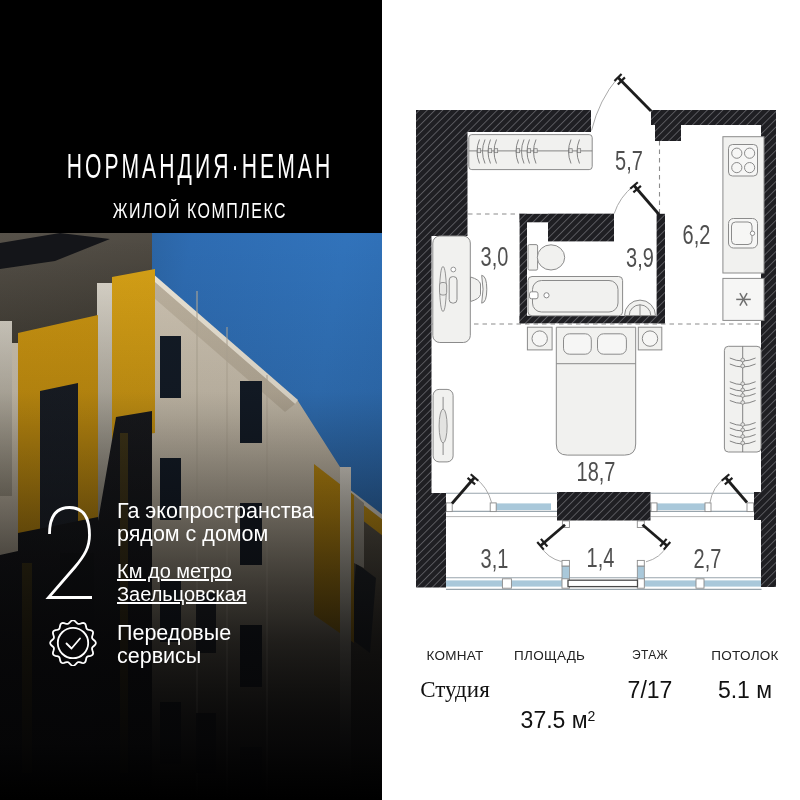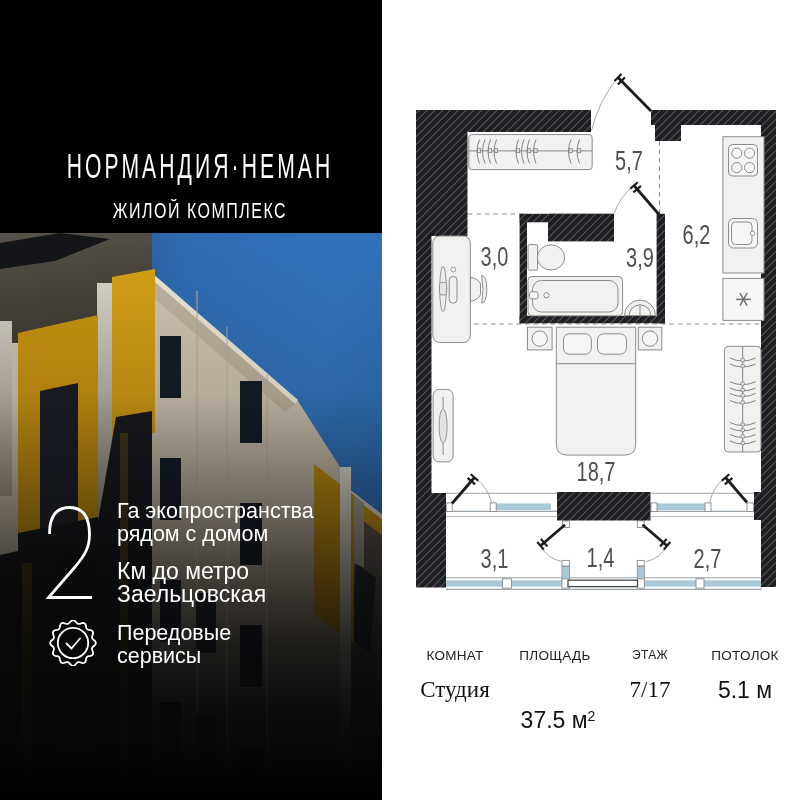--- a/index.html
+++ b/index.html
@@ -98,21 +98,21 @@
 
     <div class="abs" style="left:0;top:233px;width:382px;height:567px;
          background:linear-gradient(180deg, rgba(5,5,6,0) 0%, rgba(5,5,6,0.1) 28%, rgba(5,5,6,0.45) 50%, rgba(5,5,6,0.78) 72%, rgba(5,5,6,0.95) 90%, #000 100%);"></div>
 
     <svg class="abs" style="left:44px;top:503px;" width="54" height="100" viewBox="0 0 54 100">
       <path d="M 5.5 31 C 5.5 13 13 4.5 25.5 4.5 C 38 4.5 45.5 13 45.5 32 C 45.5 44 41 52 31 64 L 4.5 94.5 L 48 94.5" fill="none" stroke="#fff" stroke-width="2.8"></path>
     </svg>
 
     <div class="abs" style="left:117px;top:500px;width:260px;color:#fff;font-size:21.5px;line-height:23px;">Га экопространства<br>рядом с домом</div>
 
-    <div class="abs" style="left:117px;top:560px;width:260px;color:#fff;font-size:23px;line-height:23px;">Км до метро<br>Заельцовская</div>
+    <div class="abs" style="left:117px;top:560px;width:260px;color:#fff;font-size:20px;line-height:23px;text-decoration:underline;">Км до метро<br>Заельцовская</div>
 
     <svg class="abs" style="left:49px;top:620px;" width="48" height="46" viewBox="0 0 48 46">
       <path fill="none" stroke="#fff" stroke-width="1.8" d="M 24.00 0.15 L 25.18 0.48 L 26.28 1.34 L 27.26 2.44 L 28.17 3.39 L 29.11 3.92 L 30.19 3.94 L 31.46 3.56 L 32.86 3.10 L 34.24 2.90 L 35.42 3.21 L 36.28 4.08 L 36.80 5.38 L 37.10 6.82 L 37.41 8.10 L 37.97 9.03 L 38.90 9.59 L 40.18 9.90 L 41.62 10.20 L 42.92 10.72 L 43.79 11.57 L 44.10 12.76 L 43.90 14.14 L 43.44 15.54 L 43.06 16.81 L 43.08 17.89 L 43.61 18.83 L 44.56 19.74 L 45.66 20.72 L 46.52 21.82 L 46.85 23.00 L 46.52 24.18 L 45.66 25.28 L 44.56 26.26 L 43.61 27.17 L 43.08 28.11 L 43.06 29.19 L 43.44 30.46 L 43.90 31.86 L 44.10 33.24 L 43.79 34.42 L 42.92 35.28 L 41.62 35.80 L 40.18 36.10 L 38.90 36.41 L 37.97 36.97 L 37.41 37.90 L 37.10 39.18 L 36.80 40.62 L 36.28 41.92 L 35.42 42.79 L 34.24 43.10 L 32.86 42.90 L 31.46 42.44 L 30.19 42.06 L 29.11 42.08 L 28.17 42.61 L 27.26 43.56 L 26.28 44.66 L 25.18 45.52 L 24.00 45.85 L 22.82 45.52 L 21.72 44.66 L 20.74 43.56 L 19.83 42.61 L 18.89 42.08 L 17.81 42.06 L 16.54 42.44 L 15.14 42.90 L 13.76 43.10 L 12.58 42.79 L 11.72 41.92 L 11.20 40.62 L 10.90 39.18 L 10.59 37.90 L 10.03 36.97 L 9.10 36.41 L 7.82 36.10 L 6.38 35.80 L 5.08 35.28 L 4.21 34.43 L 3.90 33.24 L 4.10 31.86 L 4.56 30.46 L 4.94 29.19 L 4.92 28.11 L 4.39 27.17 L 3.44 26.26 L 2.34 25.28 L 1.48 24.18 L 1.15 23.00 L 1.48 21.82 L 2.34 20.72 L 3.44 19.74 L 4.39 18.83 L 4.92 17.89 L 4.94 16.81 L 4.56 15.54 L 4.10 14.14 L 3.90 12.76 L 4.21 11.57 L 5.08 10.72 L 6.38 10.20 L 7.82 9.90 L 9.10 9.59 L 10.03 9.03 L 10.59 8.10 L 10.90 6.82 L 11.20 5.38 L 11.72 4.08 L 12.58 3.21 L 13.76 2.90 L 15.14 3.10 L 16.54 3.56 L 17.81 3.94 L 18.89 3.92 L 19.83 3.39 L 20.74 2.44 L 21.72 1.34 L 22.82 0.48 L 24.00 0.15 Z"></path>
       <circle cx="24" cy="23" r="15.2" fill="none" stroke="#fff" stroke-width="1.8"></circle>
       <path d="M 17.5 23.5 L 22.5 28.5 L 31 18.5" fill="none" stroke="#fff" stroke-width="1.8" stroke-linecap="round" stroke-linejoin="round"></path>
     </svg>
 
     <div class="abs" style="left:117px;top:622px;width:260px;color:#fff;font-size:21.5px;line-height:23px;">Передовые<br>сервисы</div>
   </div>
 
@@ -402,20 +402,20 @@
 
         <text transform="translate(600.5 566.5) scale(0.74 1)">1,4</text>
 
         <text transform="translate(707.5 567.5) scale(0.74 1)">2,7</text>
       </g>
     </g>
   </svg>
 
   <div class="abs" style="left:402px;top:648px;width:106px;text-align:center;color:#222;font-size:13.5px;letter-spacing:0.3px;">КОМНАТ</div>
   <div class="abs" style="left:402px;top:677px;width:106px;text-align:center;color:#111;font-size:23px;font-family:Liberation Serif, serif;">Студия</div>
-  <div class="abs" style="left:502px;top:648px;width:106px;text-align:center;color:#222;font-size:13.5px;letter-spacing:0.3px;">ПЛОЩАДЬ</div>
+  <div class="abs" style="left:514px;top:648px;width:106px;text-align:left;color:#222;font-size:13.5px;letter-spacing:0.3px;">ПЛОЩАДЬ</div>
   <div class="abs" style="left:505px;top:677px;width:106px;text-align:center;color:#111;font-size:23px;margin-top:30px;">37.5 м<span style="font-size:14px;position:relative;top:-7px;">2</span></div>
   <div class="abs" style="left:600px;top:648px;width:100px;text-align:center;color:#222;font-size:12px;letter-spacing:0.3px;">ЭТАЖ</div>
-  <div class="abs" style="left:600px;top:677px;width:100px;text-align:center;color:#111;font-size:23px;font-family:Liberation Serif, serif;">7/17</div>
+  <div class="abs" style="left:600px;top:677px;width:100px;text-align:center;color:#111;font-size:23px;">7/17</div>
   <div class="abs" style="left:695px;top:648px;width:100px;text-align:center;color:#222;font-size:13.5px;letter-spacing:0.3px;">ПОТОЛОК</div>
   <div class="abs" style="left:695px;top:677px;width:100px;text-align:center;color:#111;font-size:23px;">5.1 м</div>
 
 </div>
 
 </body></html>

